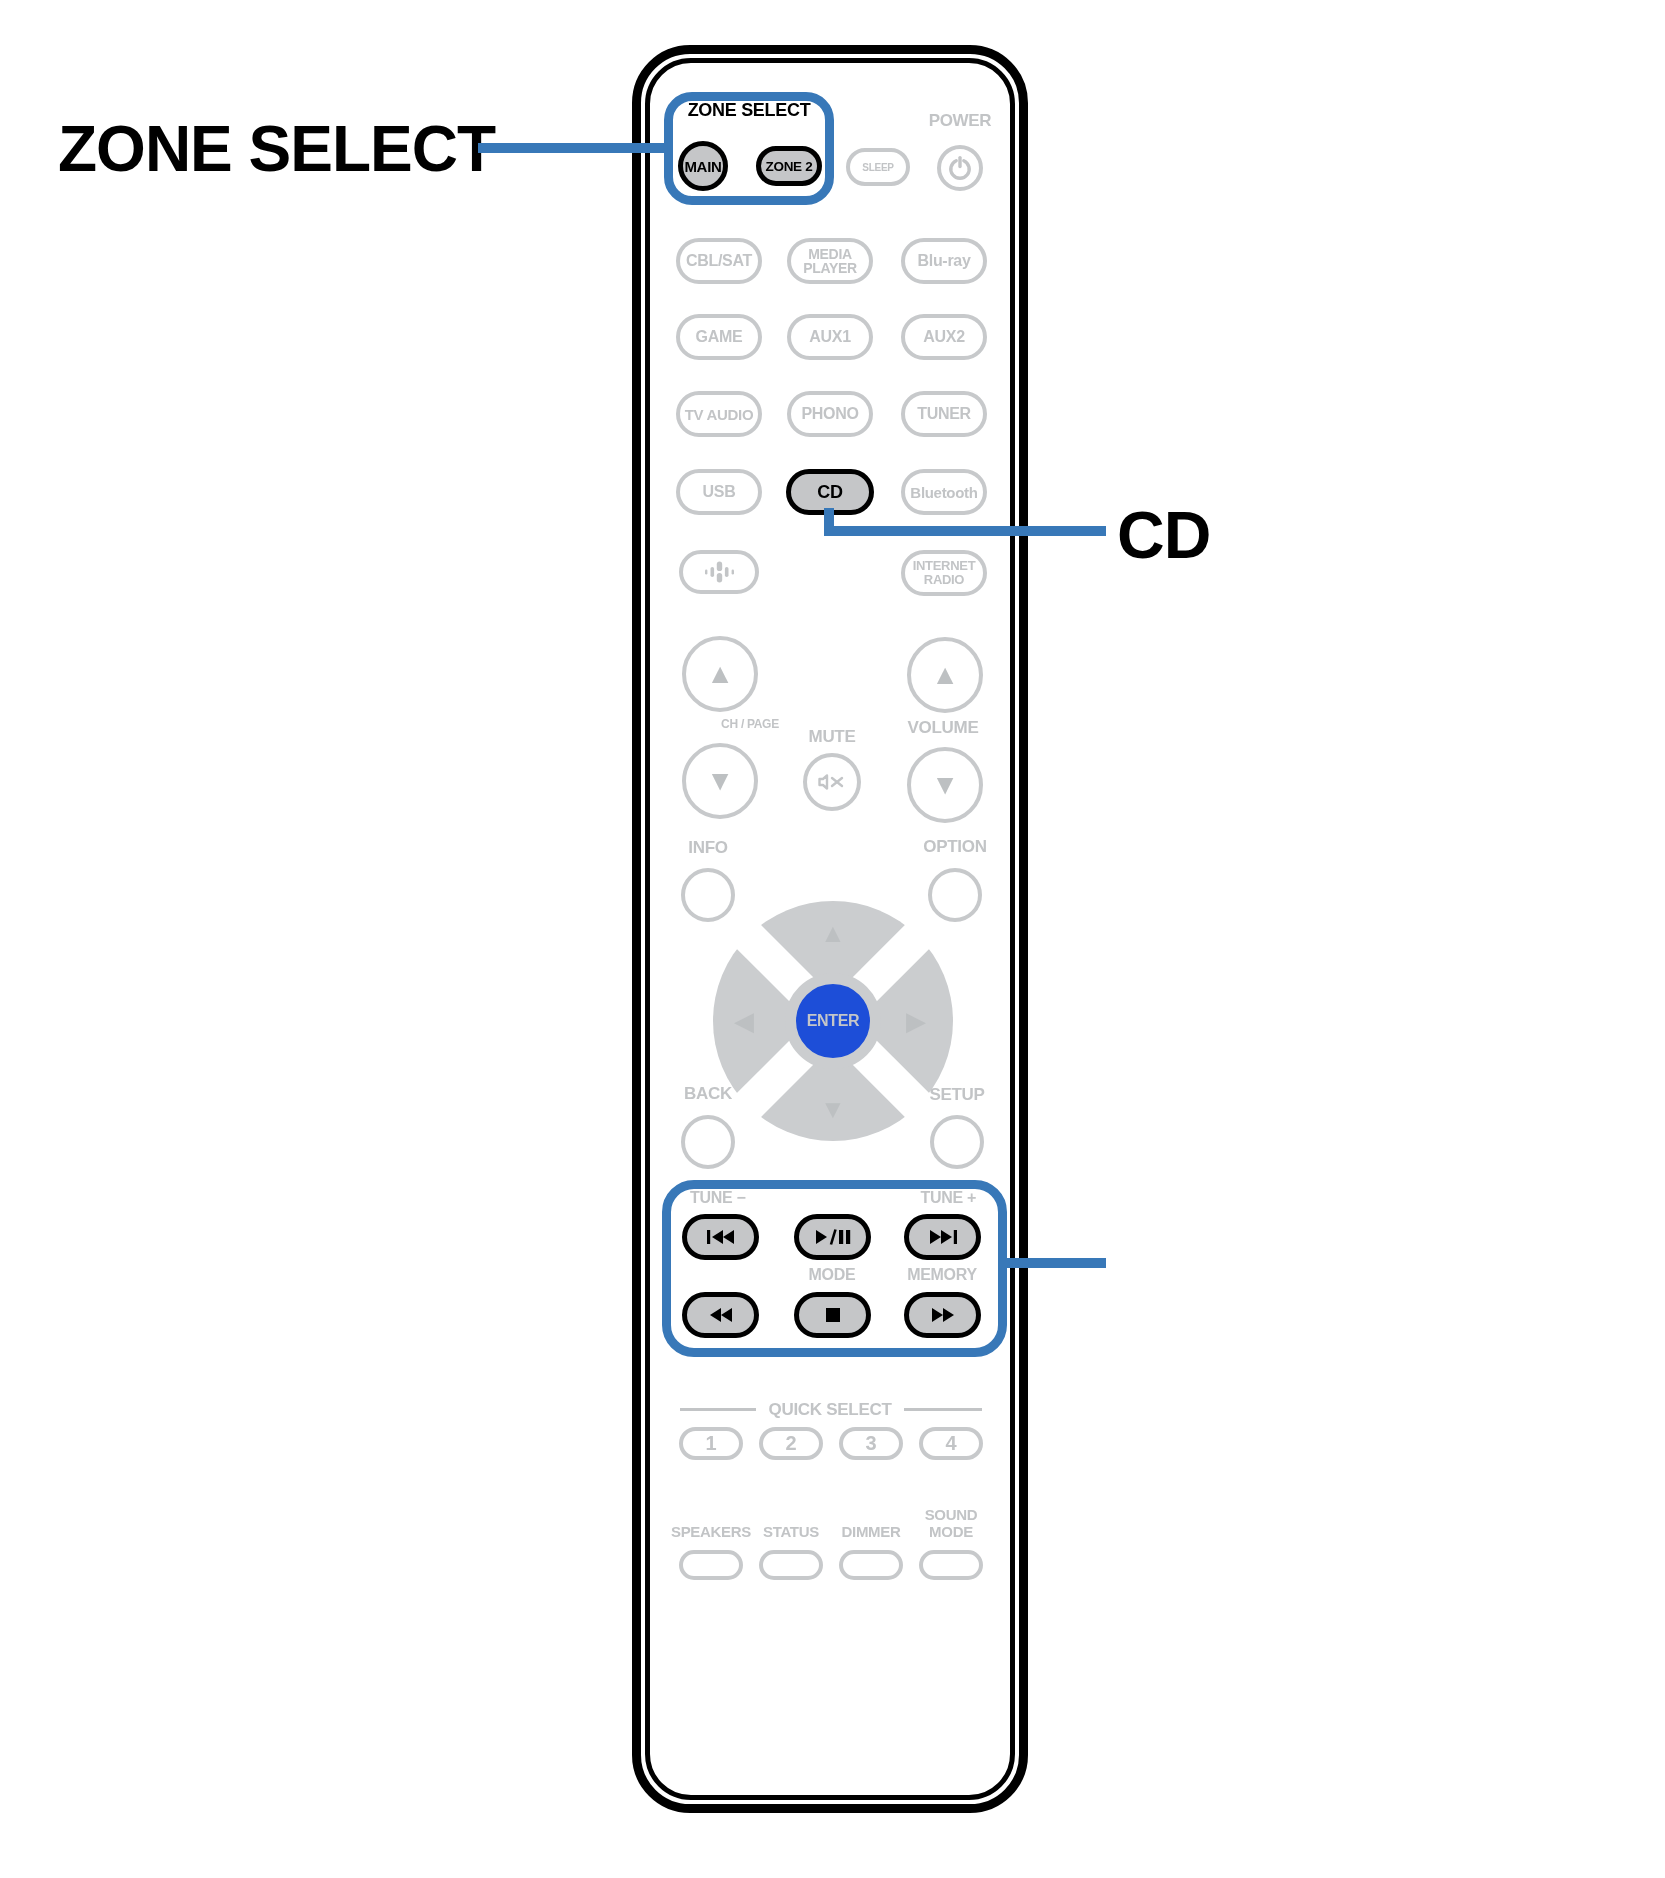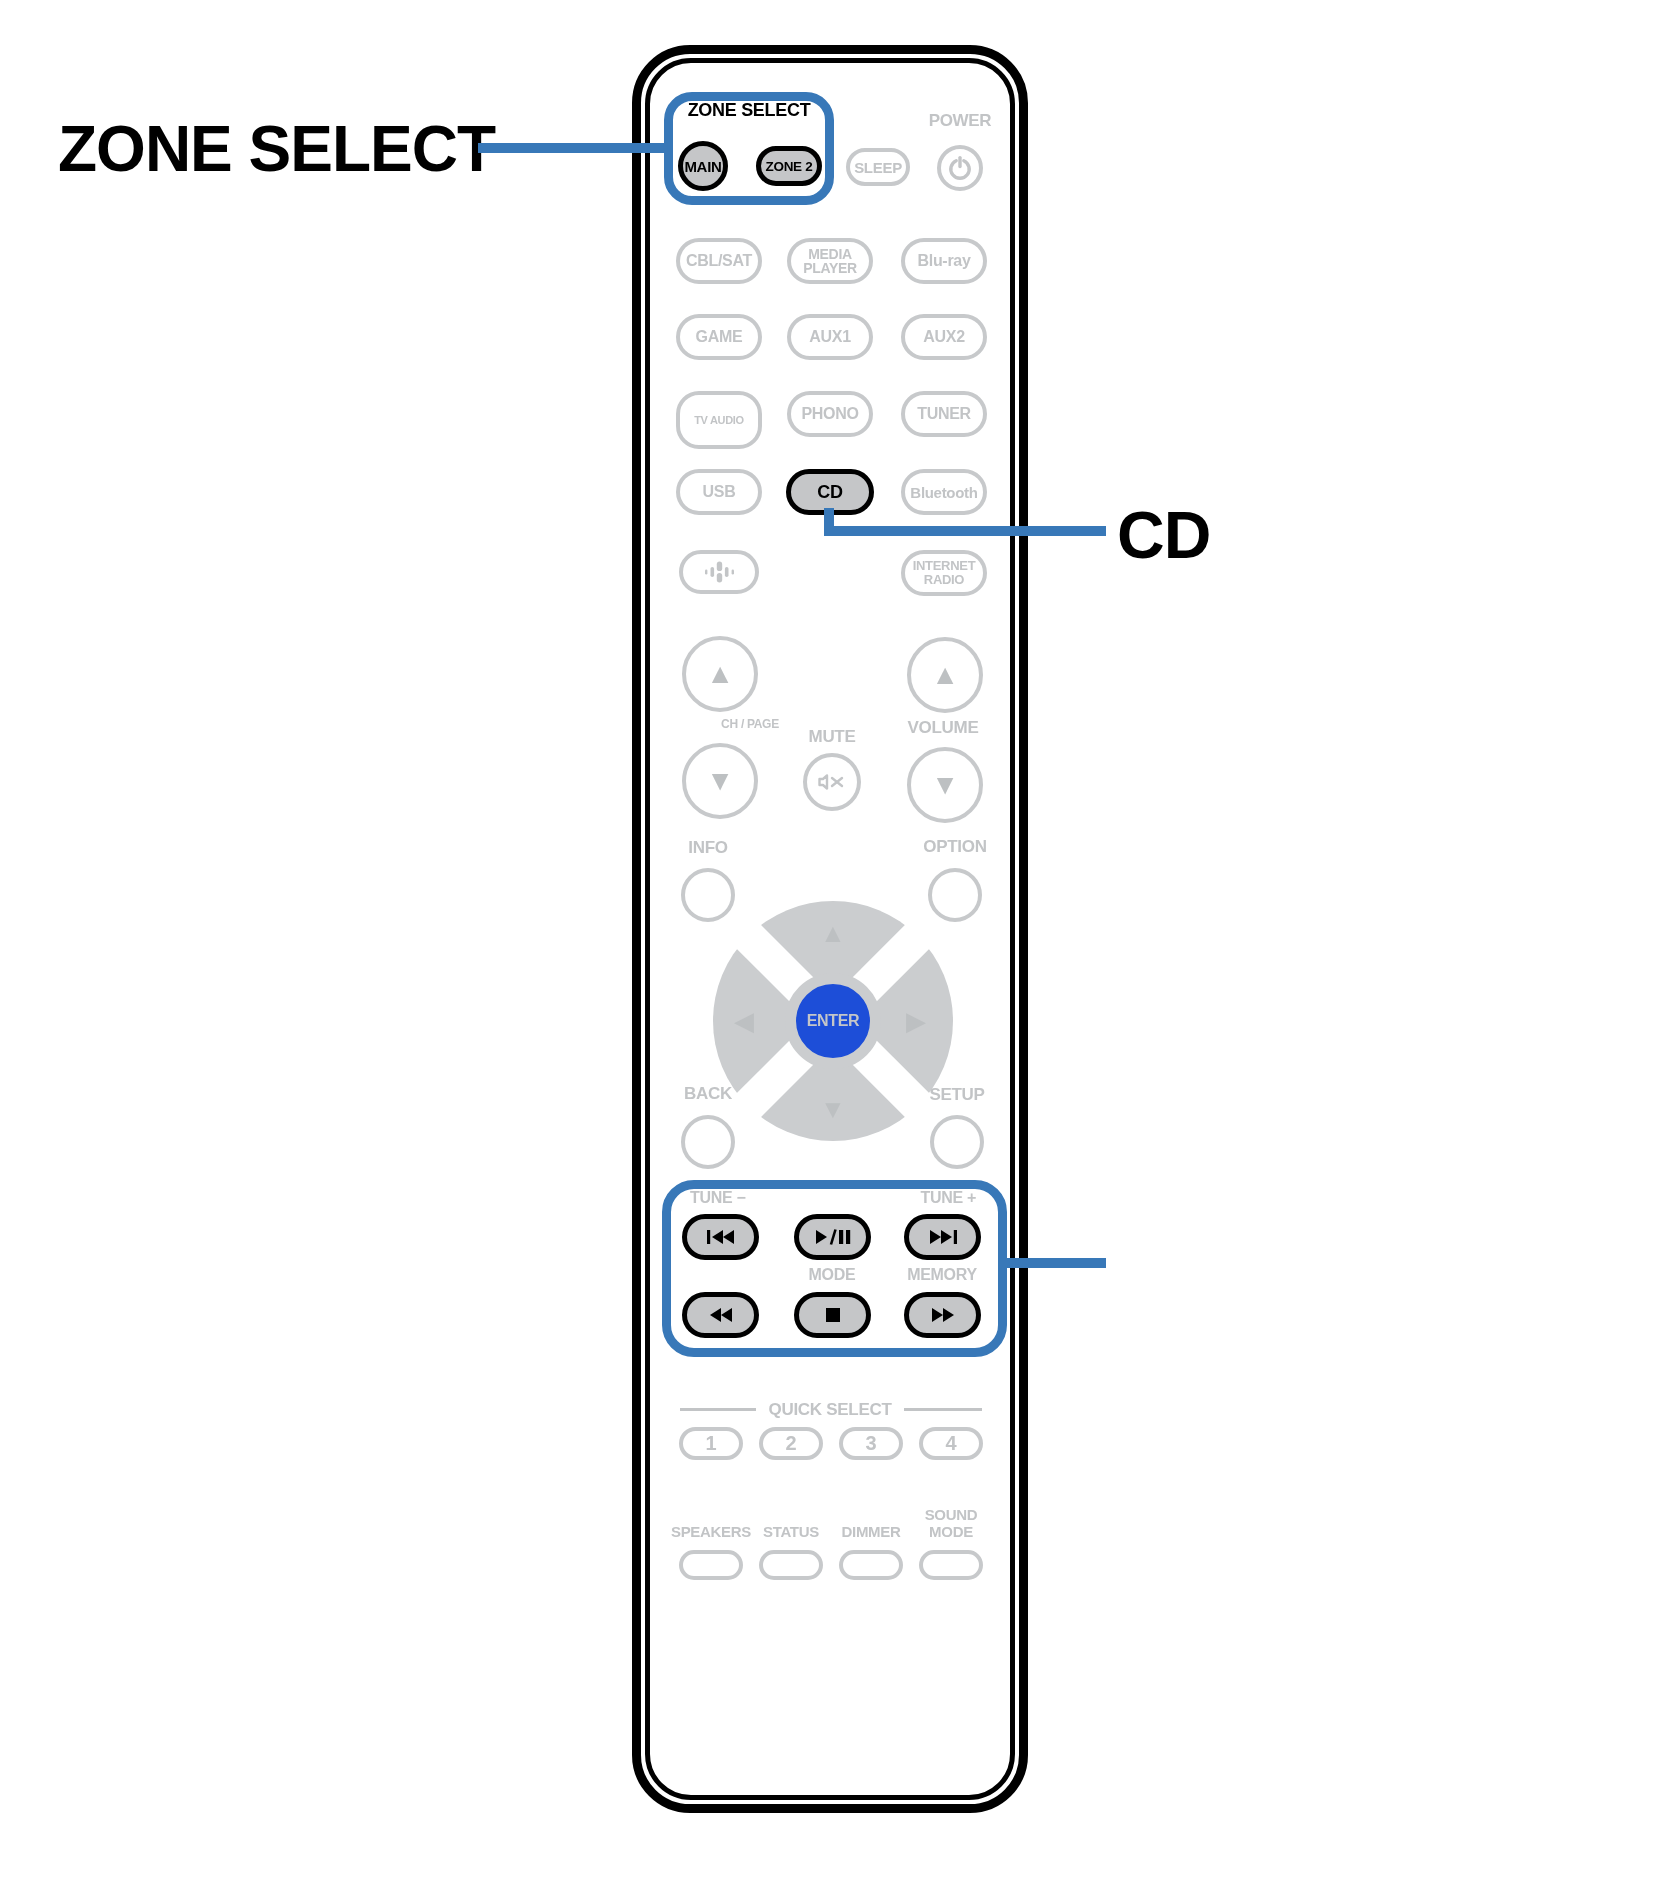--- a/index.html
+++ b/index.html
@@ -73,21 +73,21 @@
 
   <div class="lbl" style="left:910px;top:111px;width:100px;font-size:17px;">POWER</div>
   <div class="pill circle" style="left:937px;top:145px;width:46px;height:46px;">
     <span>
       <svg width="26" height="26" viewBox="0 0 26 26">
         <path d="M9.2 5.7 A 9.2 9.2 0 1 0 16.8 5.7" fill="none" stroke="#C3C5C7" stroke-width="3.4" stroke-linecap="round"></path>
         <line x1="13" y1="2.6" x2="13" y2="11.5" stroke="#C3C5C7" stroke-width="3.4" stroke-linecap="round"></line>
       </svg>
     </span>
   </div>
-  <div class="pill" style="left:846px;top:148px;width:64px;height:38px;border-radius:19px;font-size:15px;">
+  <div class="pill" style="left:846px;top:148px;width:64px;height:38px;border-radius:19px;font-size:10px;">
     <span>SLEEP</span>
   </div>
 
   <div class="pill" style="left:676px;top:238px;width:86px;height:46px;border-radius:23px;font-size:16px;">
       <span>CBL/SAT</span>
     </div>
   <div class="pill two-line" style="left:787px;top:238px;width:86px;height:46px;border-radius:23px;font-size:14px;">
     <span>MEDIA</span>
     <span>PLAYER</span>
   </div>
@@ -98,21 +98,21 @@
   <div class="pill" style="left:676px;top:314px;width:86px;height:46px;border-radius:23px;font-size:16px;">
       <span>GAME</span>
     </div>
   <div class="pill" style="left:787px;top:314px;width:86px;height:46px;border-radius:23px;font-size:16px;">
       <span>AUX1</span>
     </div>
   <div class="pill" style="left:901px;top:314px;width:86px;height:46px;border-radius:23px;font-size:16px;">
       <span>AUX2</span>
     </div>
 
-  <div class="pill" style="left:676px;top:391px;width:86px;height:58px;border-radius:23px;font-size:11px;justify-content:center;">
+  <div class="pill" style="left:676px;top:391px;width:86px;height:46px;border-radius:23px;font-size:15px;justify-content:center;">
       <span>TV AUDIO</span>
     </div>
   <div class="pill" style="left:787px;top:391px;width:86px;height:46px;border-radius:23px;font-size:16px;">
       <span>PHONO</span>
     </div>
   <div class="pill" style="left:901px;top:391px;width:86px;height:46px;border-radius:23px;font-size:16px;">
       <span>TUNER</span>
     </div>
 
   <div class="pill" style="left:676px;top:469px;width:86px;height:46px;border-radius:23px;font-size:16px;">

